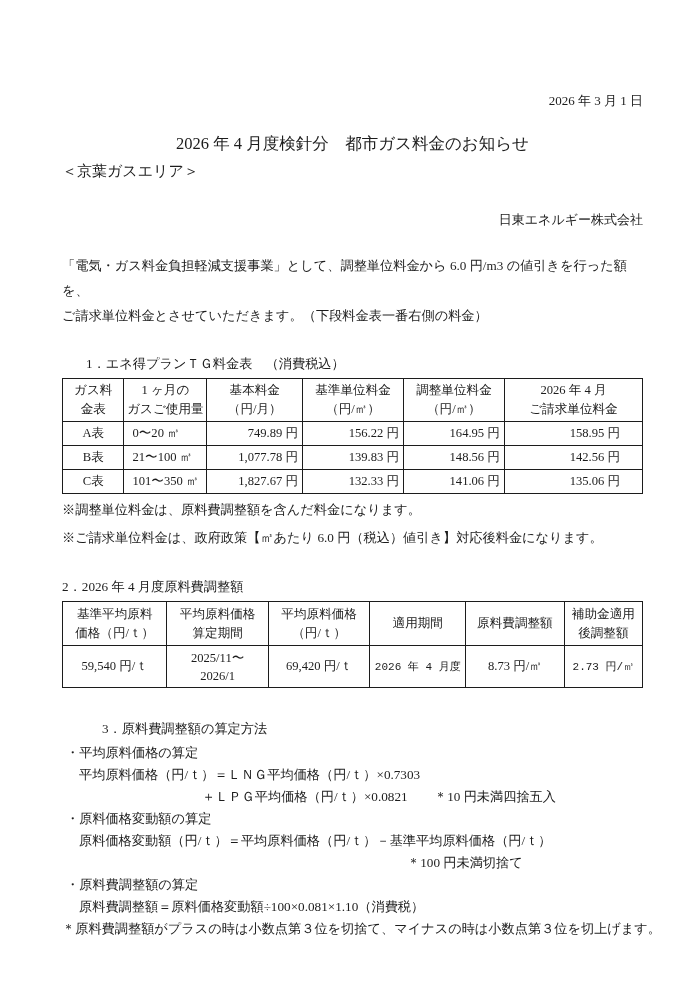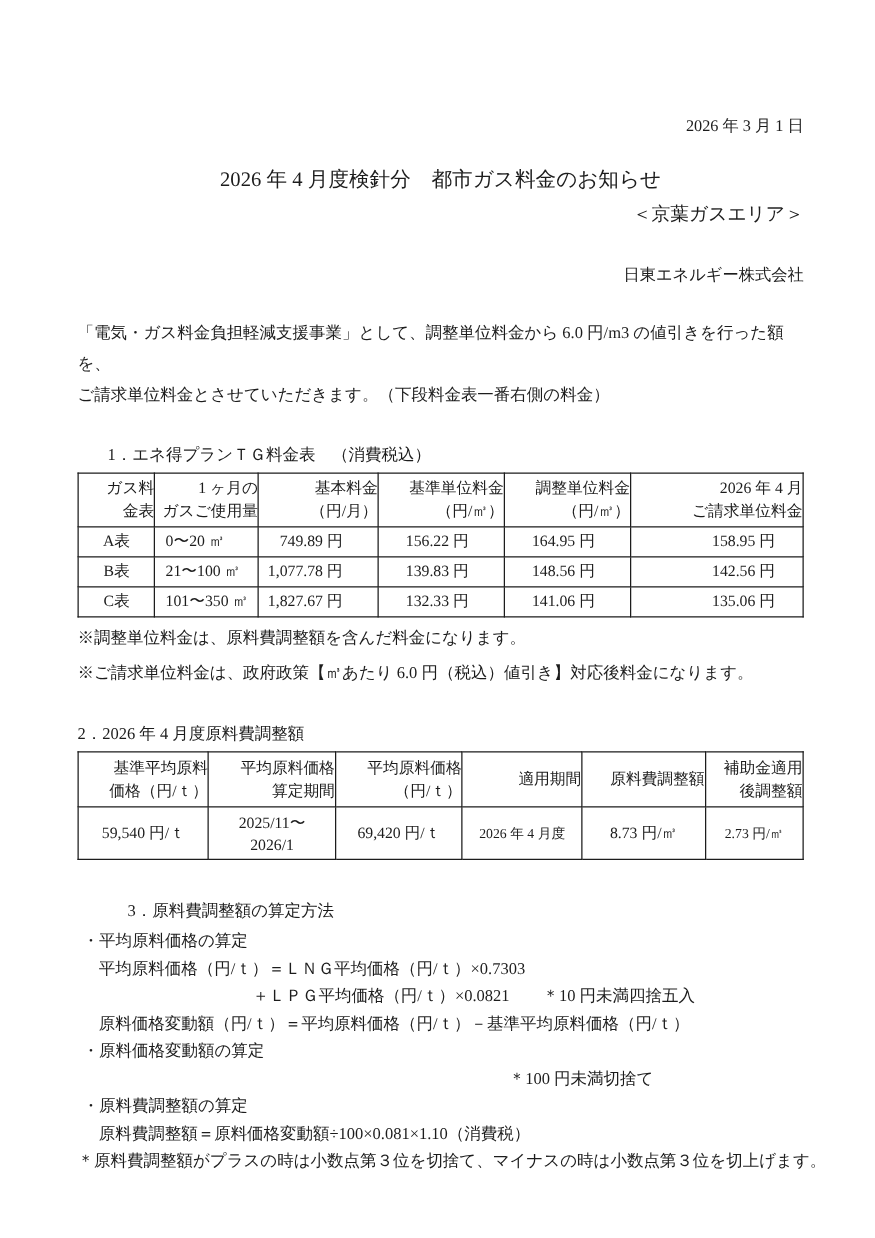--- a/index.html
+++ b/index.html
@@ -9,40 +9,40 @@
     background:#ffffff;
     color:#1c1c1c;
     font-family:"Liberation Serif","DejaVu Serif",serif;
     font-size:13px;
     overflow:hidden;
     margin:0 auto;
   }
   .content { padding:92px 57px 0 62px; }
   .date-line { text-align:right; font-size:13px; }
   .doc-title { text-align:center; font-size:16.5px; margin-top:23px; }
-  .doc-subtitle { text-align:right; font-size:15px; margin-top:7px; }
+  .doc-subtitle { text-align:left; font-size:15px; margin-top:7px; }
   .company-line { text-align:right; margin-top:30px; font-size:13px; }
   .intro { margin-top:24px; line-height:25px; font-size:13.2px; }
   .sec-heading { font-size:13.2px; }
   .mt1 { margin-top:27px;margin-left:24px; }
   .mt2 { margin-top:28px; }
   .mt3 { margin-top:30px; margin-bottom:2px;margin-left:40px; }
   table { border-collapse:collapse; table-layout:fixed; width:100%; margin-top:5px; }
   td { border:1px solid #1c1c1c; font-size:12.6px; padding:0; vertical-align:middle; }
-  .hcell { text-align:right; }
+  .hcell { text-align:center; }
   .hcell .hl { line-height:19px; }
   .t1 .hrow td { height:42px; }
   .t1 .drow td { height:23px; }
   .t1 .c-center { text-align:center; }
   .t1 .c-left { text-align:left; padding-left:8px; }
-  .t1 .c-right { text-align:right; padding-right:28px; }
+  .t1 .c-right { text-align:right; padding-right:4px; }
   .t1 .c-right-wide { text-align:right; padding-right:22px; }
   .t2 .hrow td { height:43px; }
   .t2 .drow td { height:41px; text-align:center; }
-  .t2 .sm { font-size:11px; }
+  .t2 .sm { font-size:11px;font-family:Liberation Mono, monospace; }
   .t2 .dl { line-height:18px; }
   .note { line-height:24px; margin-top:4px; font-size:13.2px; }
   .f-line { line-height:22px; font-size:13.2px; white-space:pre; }
   .ln-bullet { padding-left:4px; }
   .ln-f  { padding-left:17px; }
   .ln-f2 { padding-left:140px; }
   .ln-f3 { padding-left:345px; }
   .ln-note { padding-left:0; }
 </style>
 </head>
@@ -176,21 +176,21 @@
         <td>8.73 円/㎥</td>
         <td class="sm">2.73 円/㎥</td>
       </tr>
     </tbody>
       </table>
 
     <div class="sec-heading f-line mt3">3．原料費調整額の算定方法</div>
     <div class="f-line ln-bullet">・平均原料価格の算定</div>
     <div class="f-line ln-f">平均原料価格（円/ｔ）＝ＬＮＧ平均価格（円/ｔ）×0.7303</div>
     <div class="f-line ln-f2">＋ＬＰＧ平均価格（円/ｔ）×0.0821　　＊10 円未満四捨五入</div>
+    <div class="f-line ln-bullet">・原料価格変動額の算定</div>
     <div class="f-line ln-f">原料価格変動額（円/ｔ）＝平均原料価格（円/ｔ）－基準平均原料価格（円/ｔ）</div>
-    <div class="f-line ln-bullet">・原料価格変動額の算定</div>
     <div class="f-line ln-f3">＊100 円未満切捨て</div>
     <div class="f-line ln-bullet">・原料費調整額の算定</div>
     <div class="f-line ln-f">原料費調整額＝原料価格変動額÷100×0.081×1.10（消費税）</div>
     <div class="f-line ln-note">＊原料費調整額がプラスの時は小数点第３位を切捨て、マイナスの時は小数点第３位を切上げます。</div>
 
   </div>
 </div>
 
 </body></html>

